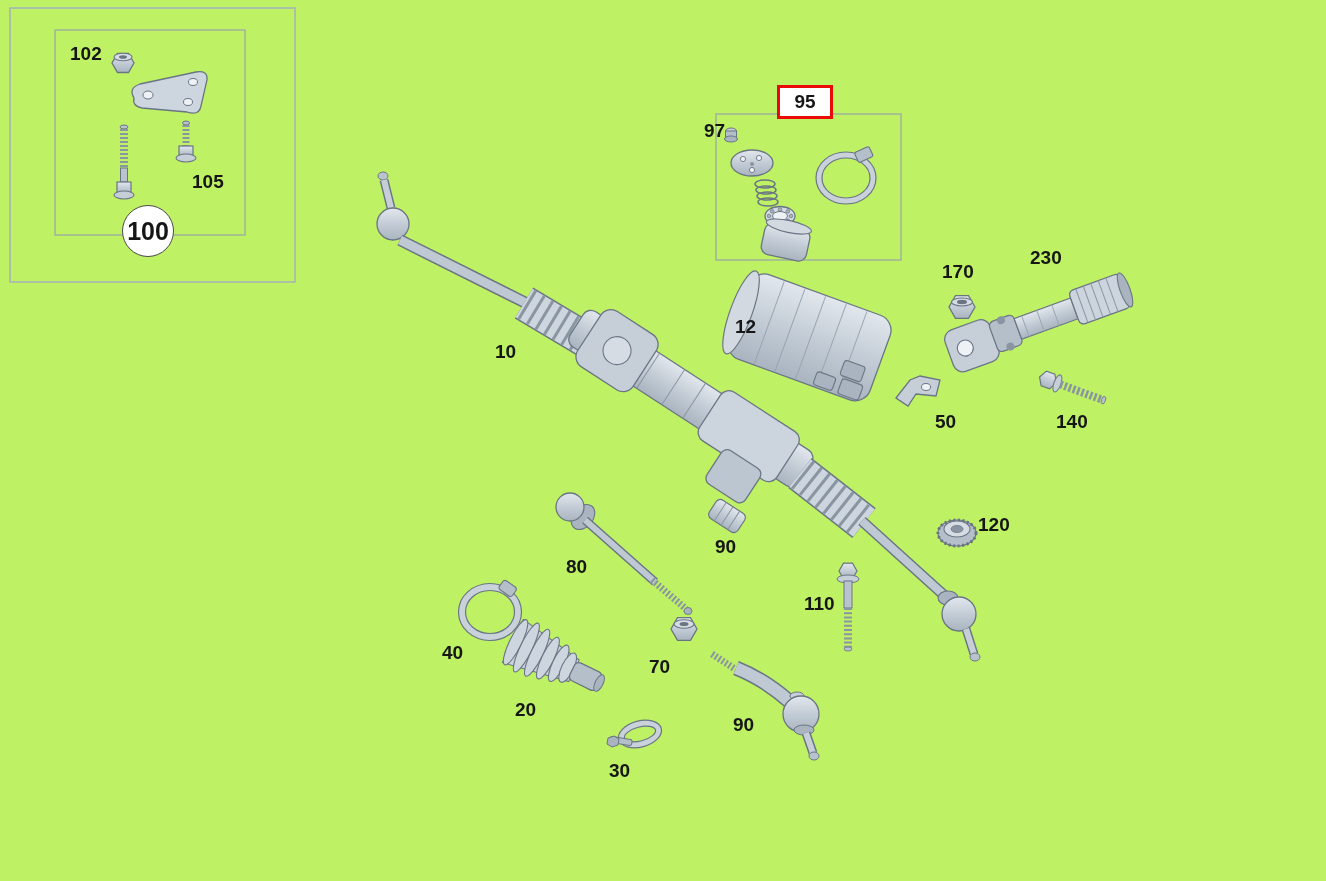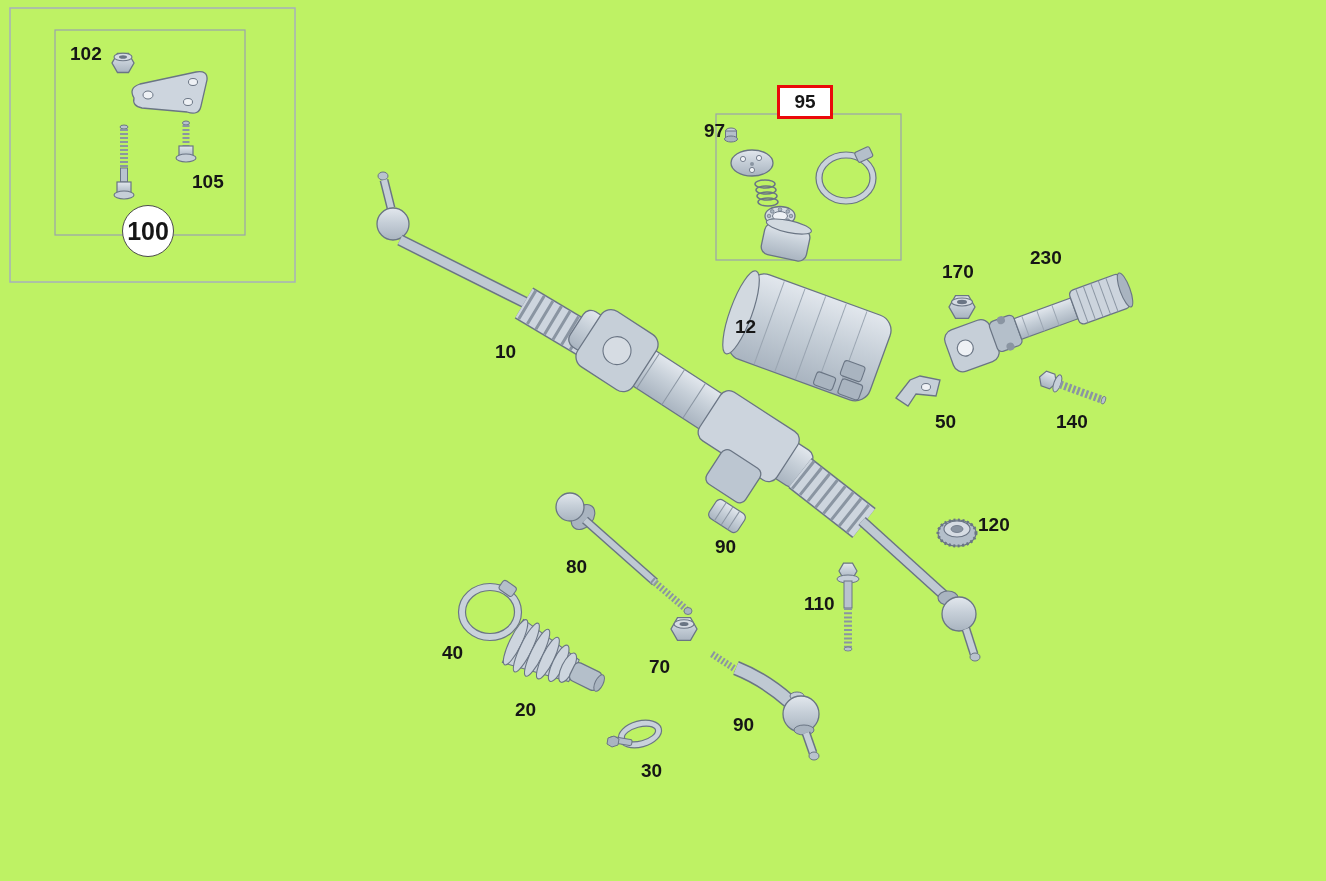--- a/index.html
+++ b/index.html
@@ -284,15 +284,15 @@
   <div class="part-label" style="left:935px;top:411px;text-align:center;">50</div>
   <div class="part-label" style="left:1056px;top:411px;">140</div>
   <div class="part-label" style="left:978px;top:514px;">120</div>
   <div class="part-label" style="left:715px;top:536px;">90</div>
   <div class="part-label" style="left:566px;top:556px;">80</div>
   <div class="part-label" style="left:804px;top:593px;">110</div>
   <div class="part-label" style="left:442px;top:642px;">40</div>
   <div class="part-label" style="left:649px;top:656px;">70</div>
   <div class="part-label" style="left:515px;top:699px;">20</div>
   <div class="part-label" style="left:733px;top:714px;">90</div>
-  <div class="part-label" style="left:641px;top:760px;">30</div>
+  <div class="part-label" style="left:609px;top:760px;">30</div>
 
 </div>
 
 </body></html>

